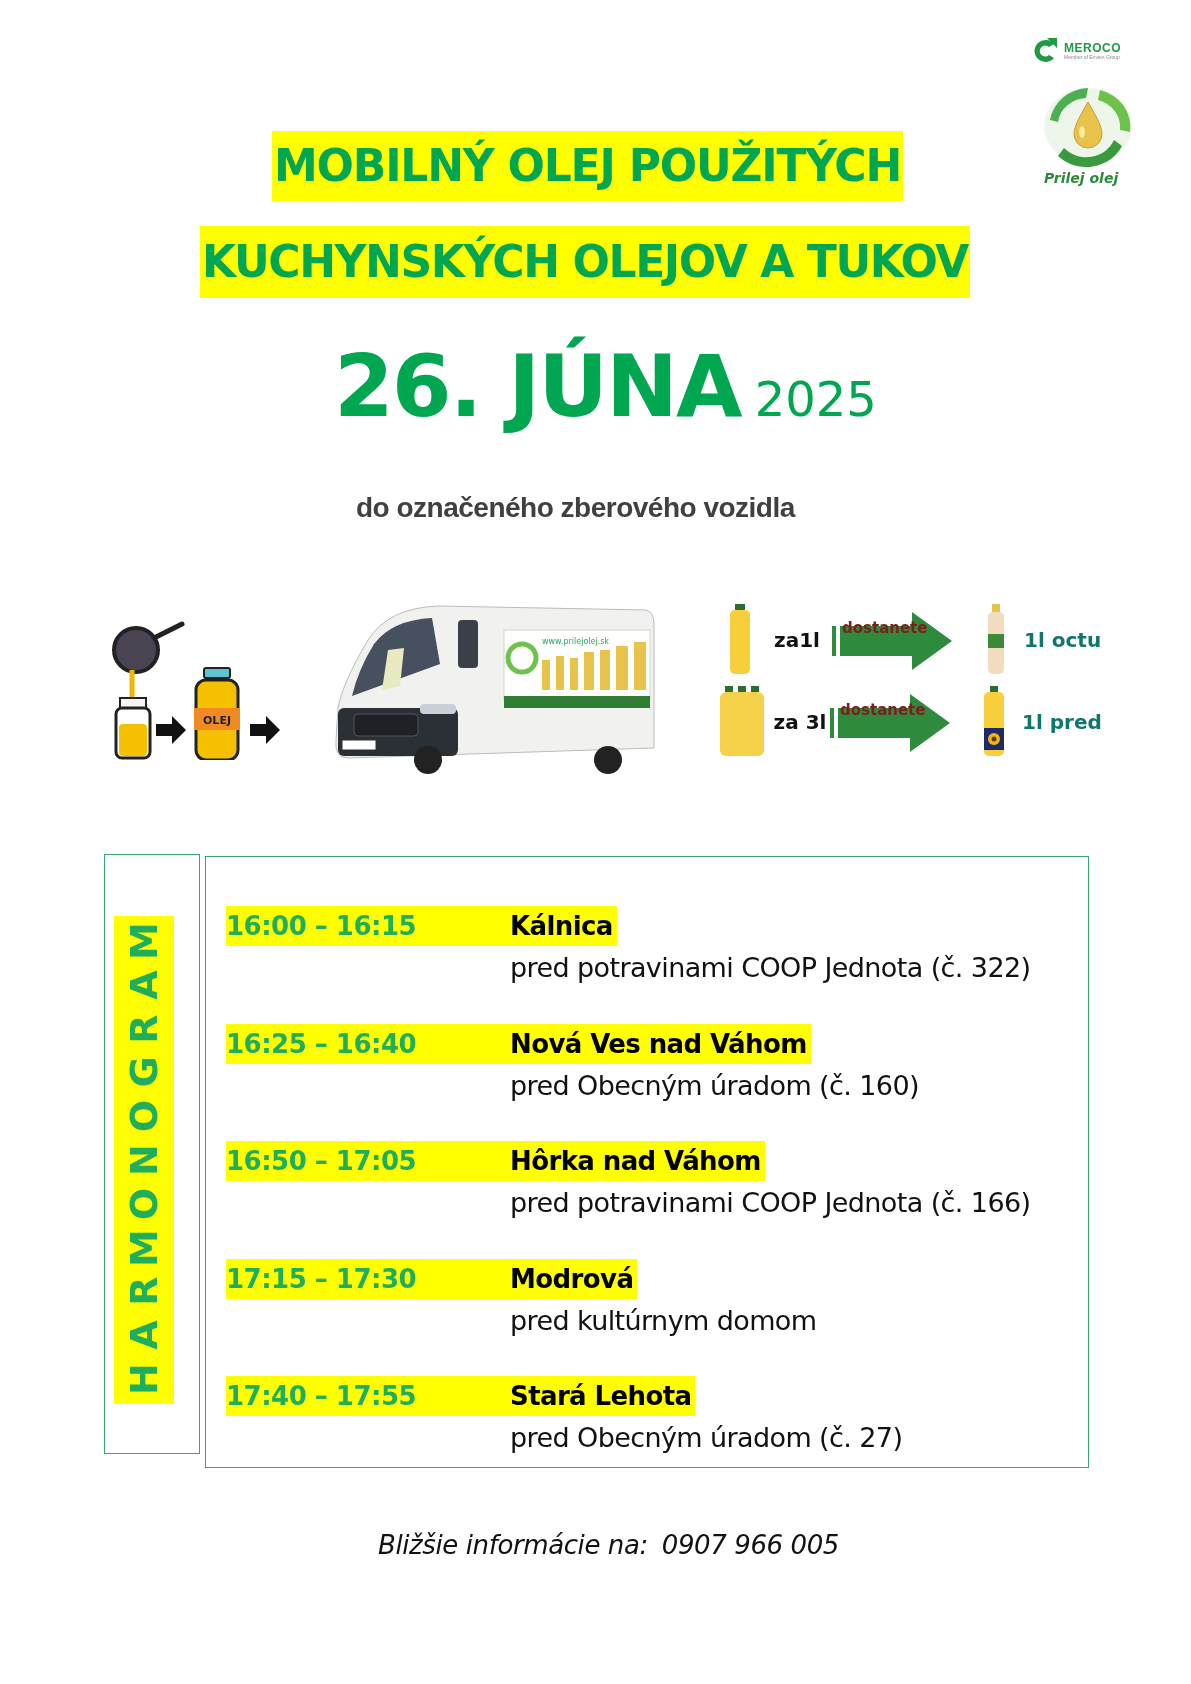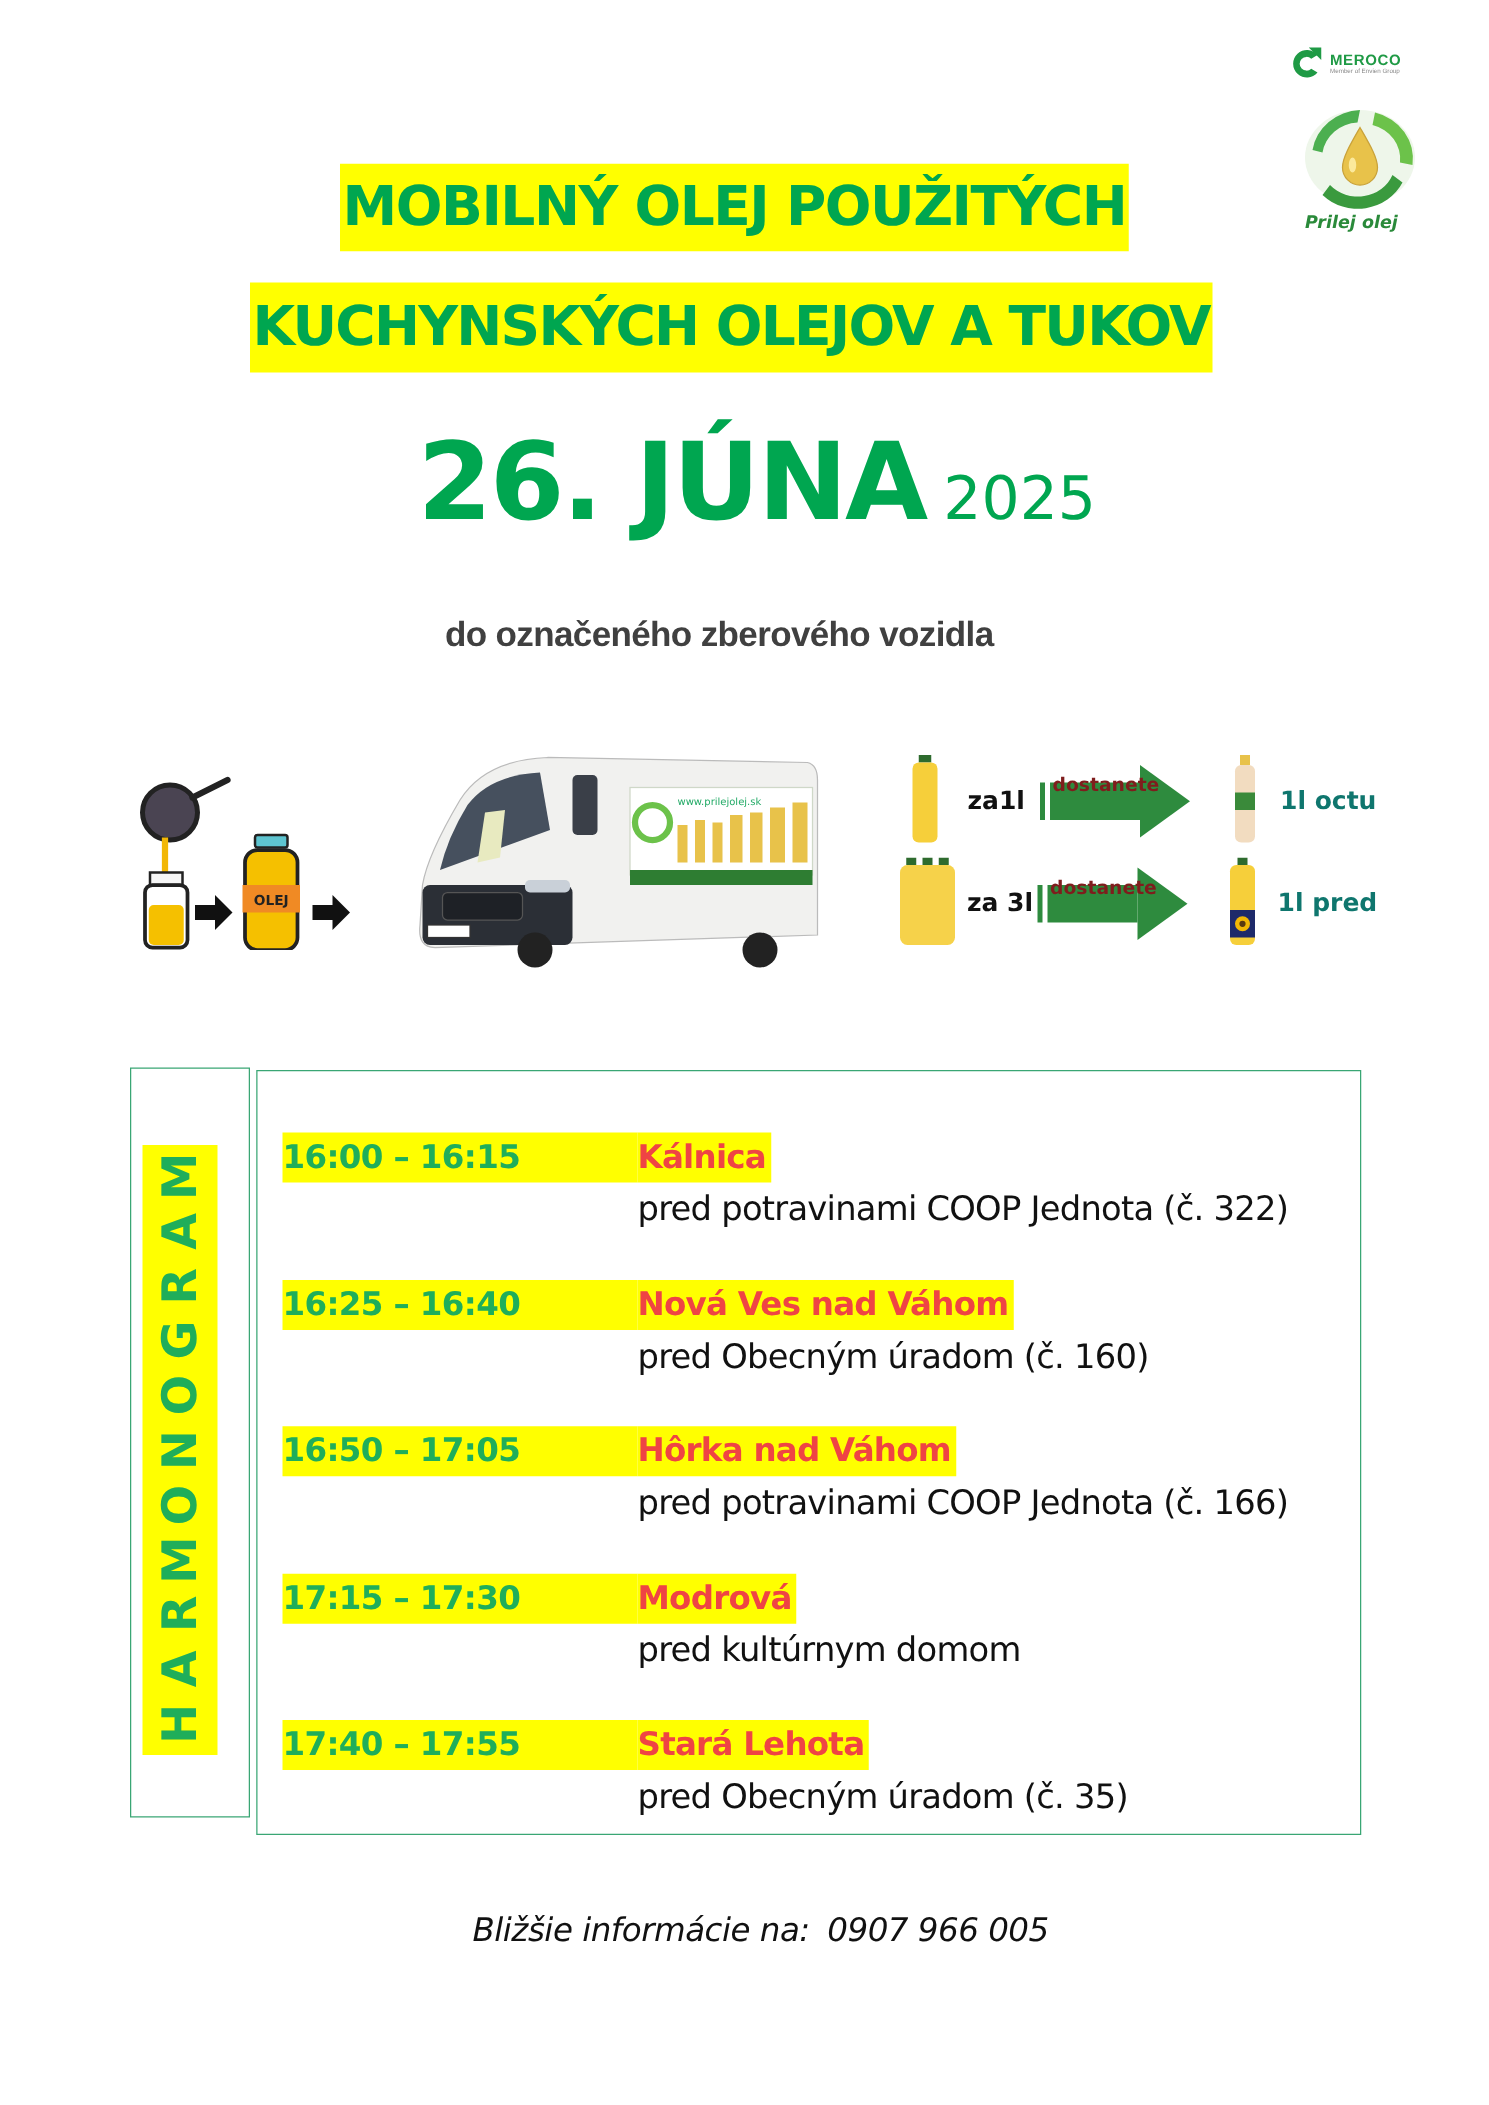--- a/index.html
+++ b/index.html
@@ -42,21 +42,21 @@
   
   .sched-left { left: 104px; top: 854px; width: 96px; height: 600px; border: 1.5px solid #3aa674; box-sizing: border-box; }
   .sched-right { left: 205px; top: 856px; width: 884px; height: 612px; border: 1.5px solid #3aa674; box-sizing: border-box; }
   .vertical-label { left: 114px; top: 916px; width: 60px; height: 488px; background: #ffff00; }
   .vertical-text { position: absolute; left: 0; top: 0; width: 60px; height: 488px; display: flex; flex-direction: column-reverse; align-items: center; justify-content: space-between; padding: 6px 0; box-sizing: border-box; }
   .vletter { transform: rotate(-90deg); color: #1fae5a; font-weight: bold; font-size: 38px; line-height: 38px; height: 38px; font-family: "DejaVu Sans", sans-serif; }
 
   .entry { position: absolute; left: 226px; width: 820px; }
   .time { position: absolute; left: 0; top: 0; height: 40px; line-height: 40px; padding-right: 8px; font-weight: bold; color: #1fae5a; font-size: 26px; font-family: "DejaVu Sans", sans-serif; letter-spacing: -0.5px; white-space: nowrap; text-align: center; }
   .time-hl { position: absolute; left: 0; top: 0; height: 40px; background: #ffff00; }
-  .place { position: absolute; left: 284px; top: 0; height: 40px; line-height: 40px; padding-right: 4px; font-weight: bold; color: #ef4444; font-size: 26px; font-family: "DejaVu Sans", sans-serif; letter-spacing: -0.6px; white-space: nowrap; background: #ffff00; }
+  .place { position: absolute; left: 284px; top: 0; height: 40px; line-height: 40px; padding-right: 4px; font-weight: bold; color: #000000; font-size: 26px; font-family: "DejaVu Sans", sans-serif; letter-spacing: -0.6px; white-space: nowrap; background: #ffff00; }
   .loc { position: absolute; left: 284px; top: 46px; font-size: 27px; color: #111; white-space: nowrap; font-family: "DejaVu Sans", sans-serif; letter-spacing: -0.6px; }
 
   .footer { left: 378px; top: 1530px; font-style: italic; font-size: 26px; color: #111; white-space: nowrap; font-family: "DejaVu Sans", sans-serif; letter-spacing: -0.4px; }
   .footer .phone { margin-left: 14px; }
 </style>
 </head>
 <body>
 
 <div class="abs logo">
   <div class="logo-brand">
@@ -234,18 +234,18 @@
 <div class="entry" style="top:1259px;">
   <div class="time-hl" style="width:284px;"></div>
   <span class="time">17:15 – 17:30</span>
   <span class="place">Modrová</span>
   <span class="loc">pred kultúrnym domom</span>
 </div>
 <div class="entry" style="top:1376px;">
   <div class="time-hl" style="width:284px;"></div>
   <span class="time">17:40 – 17:55</span>
   <span class="place">Stará Lehota</span>
-  <span class="loc">pred Obecným úradom (č. 35)</span>
+  <span class="loc">pred Obecným úradom (č. 27)</span>
 </div>
 
 <div class="abs footer">
   <span>Bližšie informácie na:</span><span class="phone">0907 966 005</span>
 </div>
 
 </body></html>

